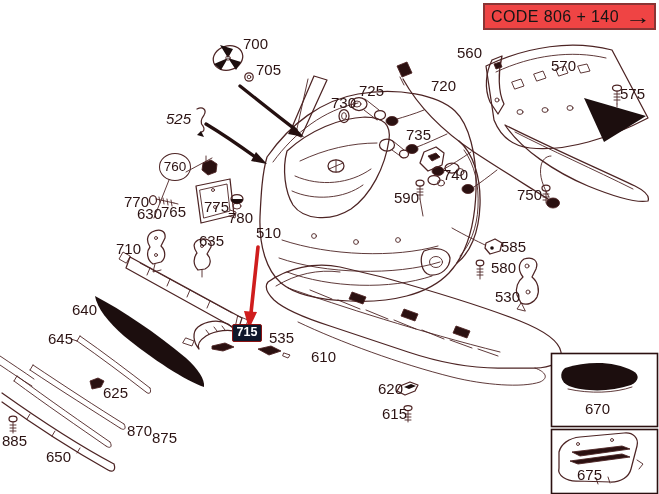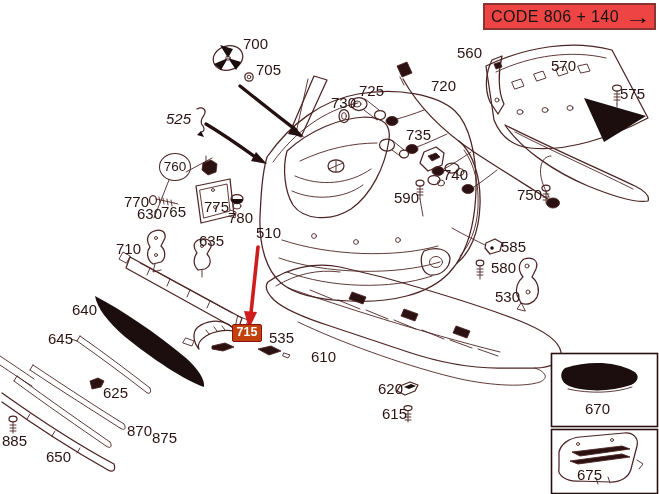--- a/index.html
+++ b/index.html
@@ -14,21 +14,21 @@
   .tfill{fill:#241010;stroke:none}
   .redln{stroke:#cf1d1d;stroke-width:3.6;fill:none;stroke-linecap:round}
   .redfill{fill:#cf1d1d;stroke:none}
   #banner{position:absolute;left:483px;top:3px;width:173px;height:27px;border:2px solid #8a3434;
           background:#ef4444;display:flex;align-items:center;justify-content:center;gap:9px;box-sizing:border-box}
   #banner .t{font-size:16px;color:#151515;letter-spacing:.4px}
   #banner .a{font-size:20px;font-weight:bold;color:#111;line-height:1;transform:scaleX(1.3)}
   .plabel{position:absolute;font-size:15px;color:#2b1212;white-space:nowrap;line-height:1.05}
   .circled{width:30px;height:26px;border:1.6px solid #4d2424;border-radius:50%;display:flex;
            align-items:center;justify-content:center;font-size:13.5px}
-  .highlight{background:#c2410c;color:#fff;font-size:12.5px;font-weight:bold;display:flex;
+  .highlight{background:#0f172a;color:#fff;font-size:12.5px;font-weight:bold;display:flex;
              align-items:center;justify-content:center;width:28px;height:16px;
              border:1.5px solid #8c1212;border-radius:2px}
 </style>
 </head>
 <body>
 
 <div id="canvas">
 
   <svg id="art" width="659" height="494" viewBox="0 0 659 494">
 

